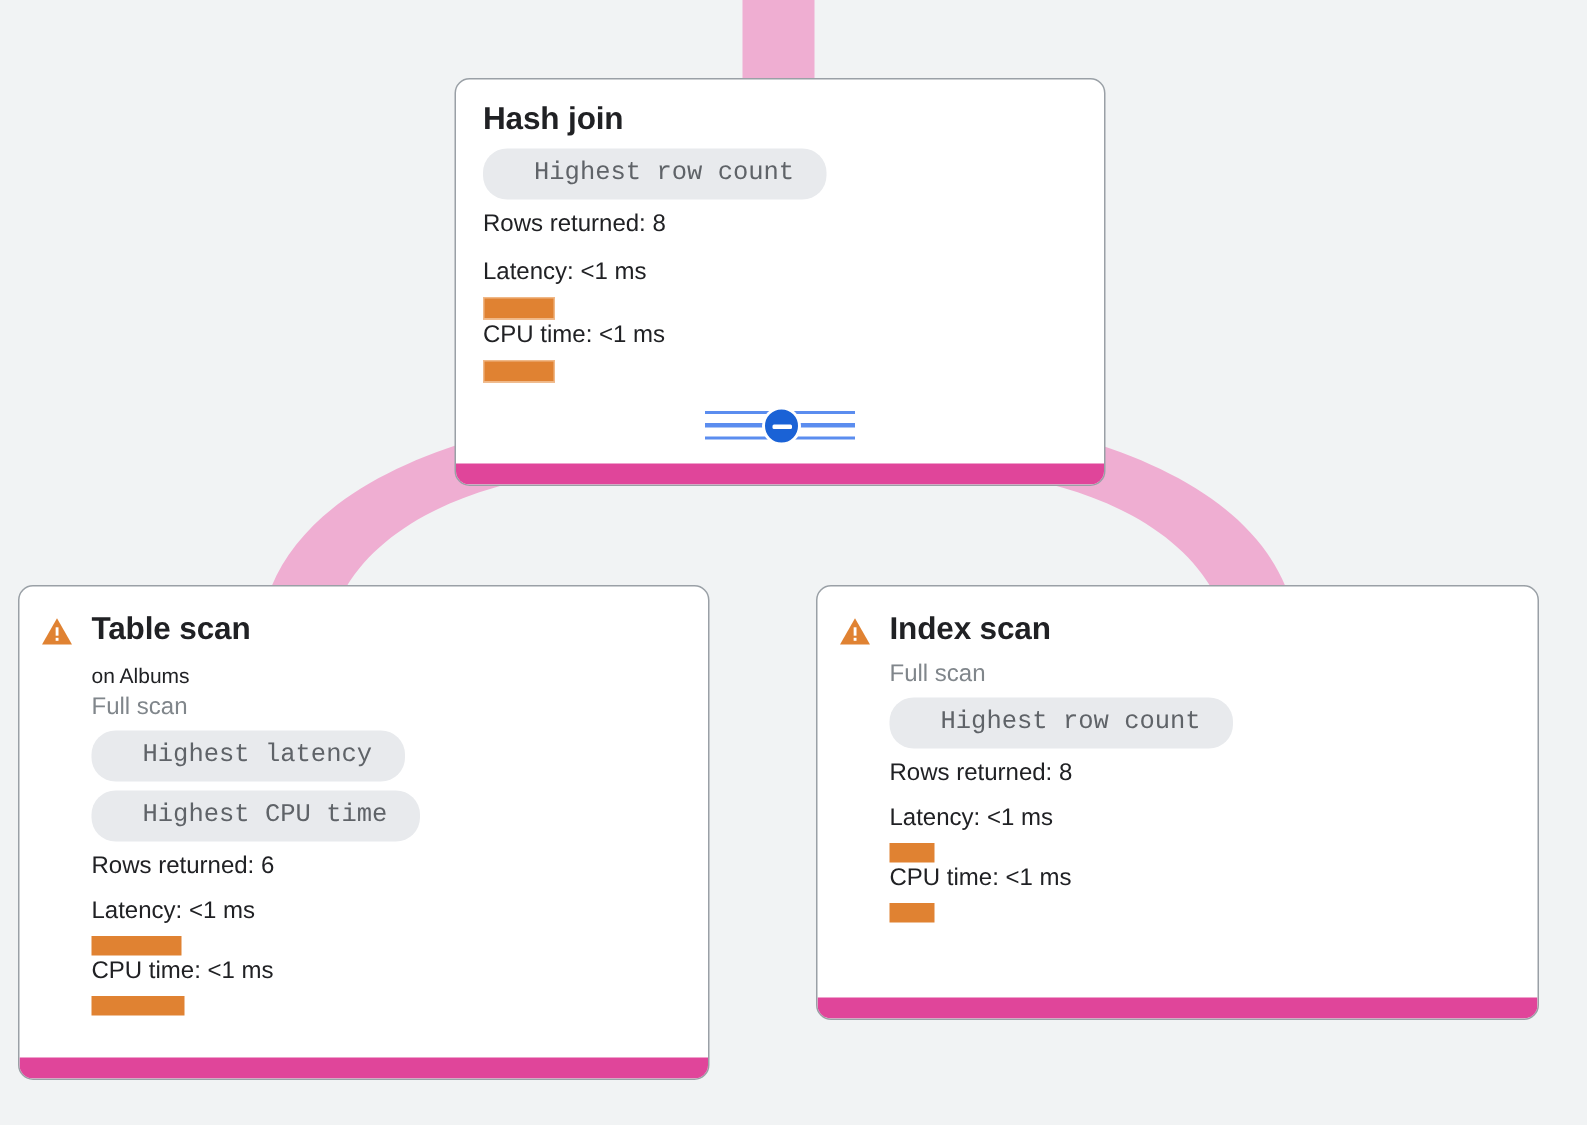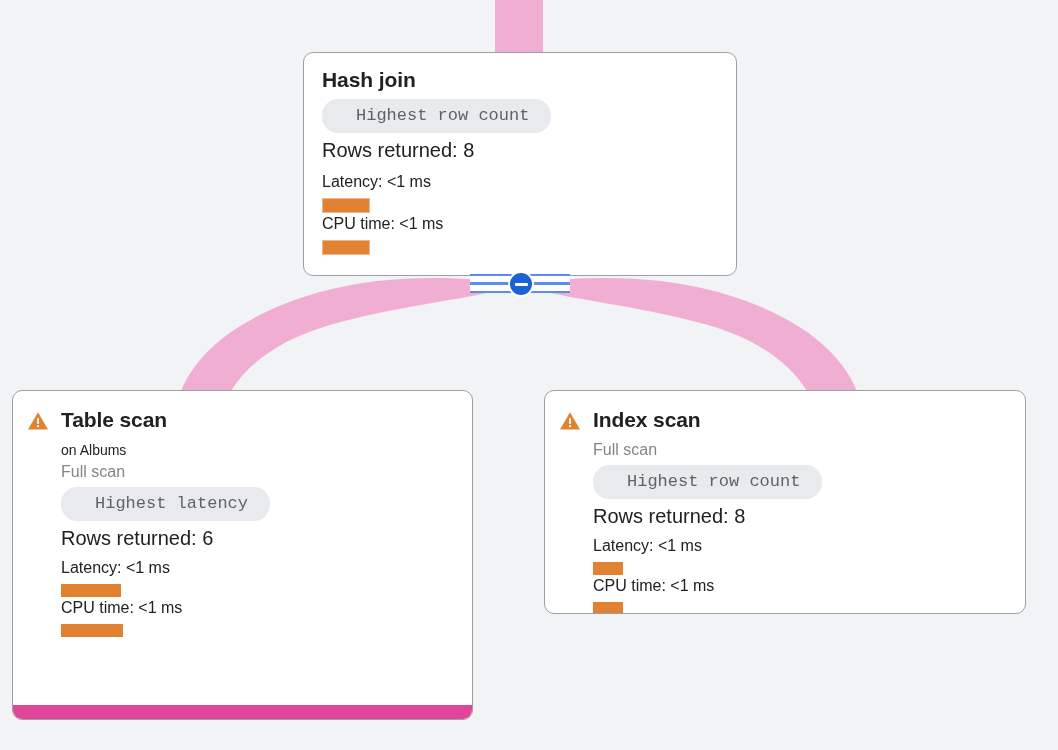--- a/index.html
+++ b/index.html
@@ -107,21 +107,21 @@
     font-size: 17px;
     line-height: 20px;
     border-radius: 16px;
     padding: 7px 22px 7px 34px;
     margin: 0 0 6px 0;
     box-sizing: border-box;
     white-space: nowrap;
   }
 
   .rows-returned {
-    font-size: 20px;
+    font-size: 16px;
     line-height: 22px;
     color: #202124;
     margin: 4px 16px 2px 0;
     white-space: nowrap;
   }
 
   .metrics-row {
     display: flex;
     flex-direction: column;
     margin-top: 8px;
@@ -152,41 +152,41 @@
     height: 14px;
     width: 100%;
     background: #e0459a;
   }
 
   
   #node-hash-join {
     left: 303px;
     top: 52px;
     width: 434px;
-    height: 224px;
+    height: 272px;
     gap: 21px;
   }
   #node-hash-join .node-body { padding: 14px 18px 6px 18px; }
   #node-hash-join .node-main { padding-left: 0; }
   #node-hash-join .metrics-row { margin-top: 10px; }
   #node-hash-join .metric-gap { width: 62px; }
 
   #node-table-scan {
     left: 12px;
     top: 390px;
     width: 461px;
     height: 330px;
   }
   #node-table-scan .metric-gap { width: 48px; }
 
   #node-index-scan {
     left: 544px;
     top: 390px;
     width: 482px;
-    height: 224px;
+    height: 290px;
     gap: 32px;
   }
   #node-index-scan .metric-gap { width: 60px; }
 
   
   #collapse-toggle {
     position: absolute;
     z-index: 6;
     left: 470px;
     top: 272px;
@@ -301,20 +301,21 @@
             <rect x="10.1" y="14.2" width="1.9" height="2" fill="#ffffff"></rect>
           </svg>
         </span>
       </div>
       <div class="node-main">
         <div class="node-title">Table scan</div>
         <div class="node-subtitle">on Albums</div>
         <div class="node-scantype">Full scan</div>
         <div class="chip-stack">
           <span class="chip">Highest latency</span>
+          <span class="chip">Highest CPU time</span>
         </div>
         <div class="rows-returned">Rows returned: 6</div>
         <div class="metrics-row">
           <div class="metric">
             <div class="metric-label">Latency: &lt;1 ms</div>
             <div class="metric-bar" style="width: 60px;"></div>
           </div>
           <div class="metric-gap"></div>
           <div class="metric">
             <div class="metric-label">CPU time: &lt;1 ms</div>

